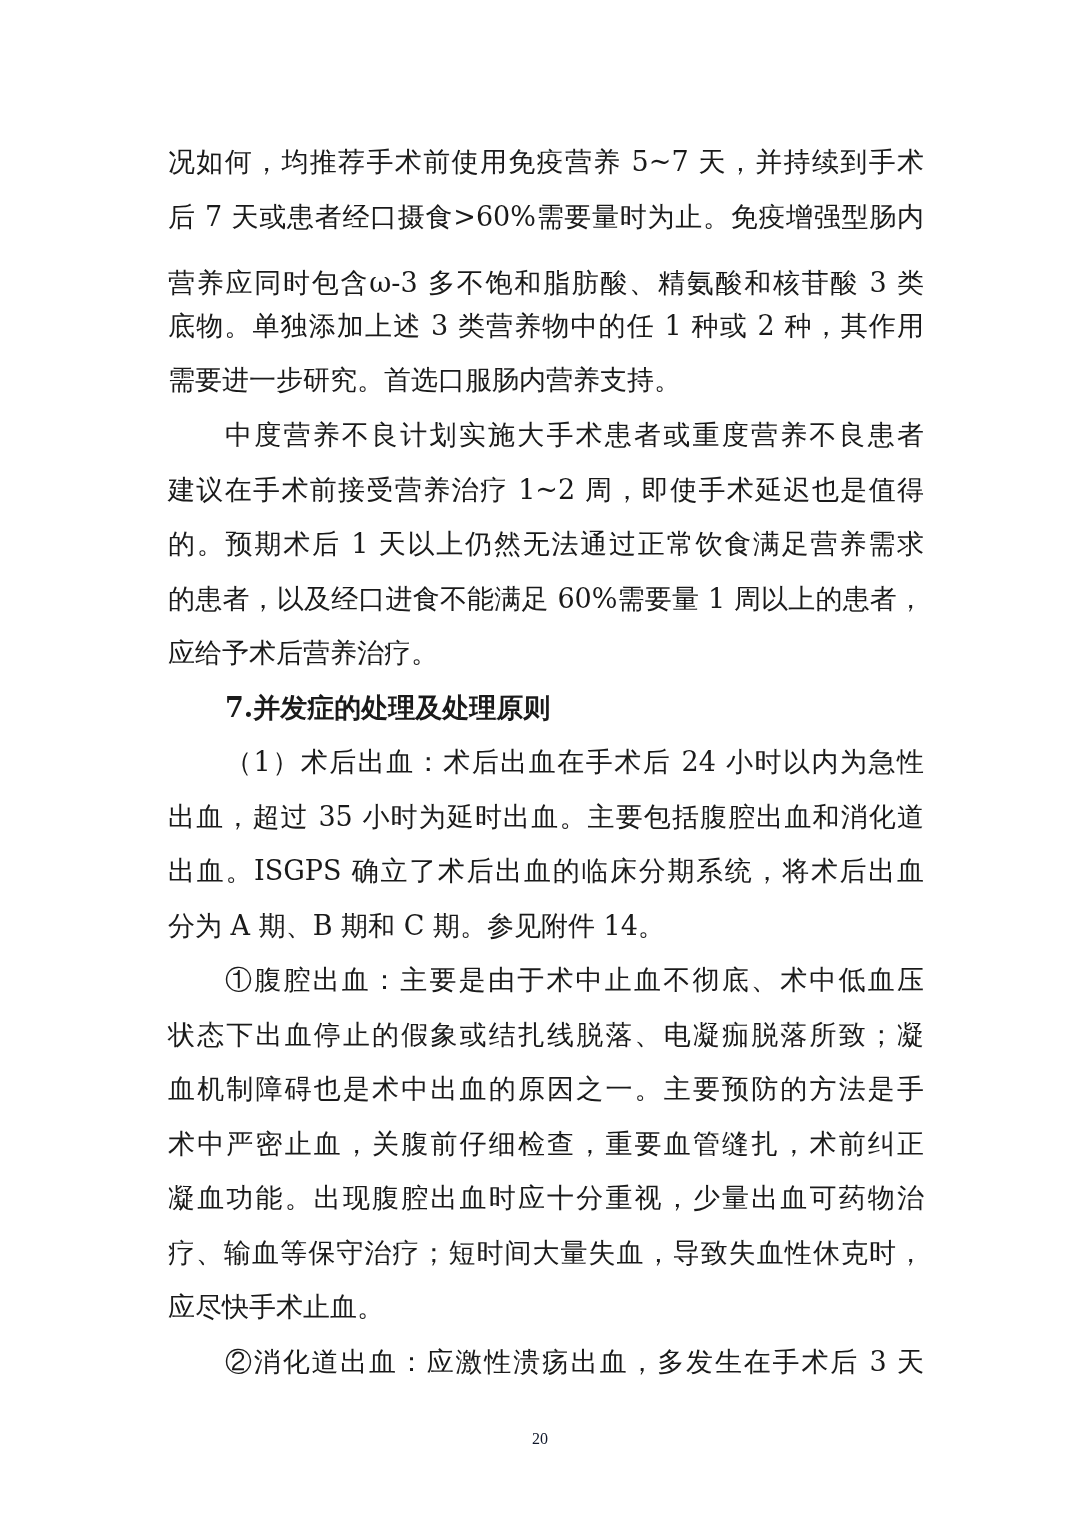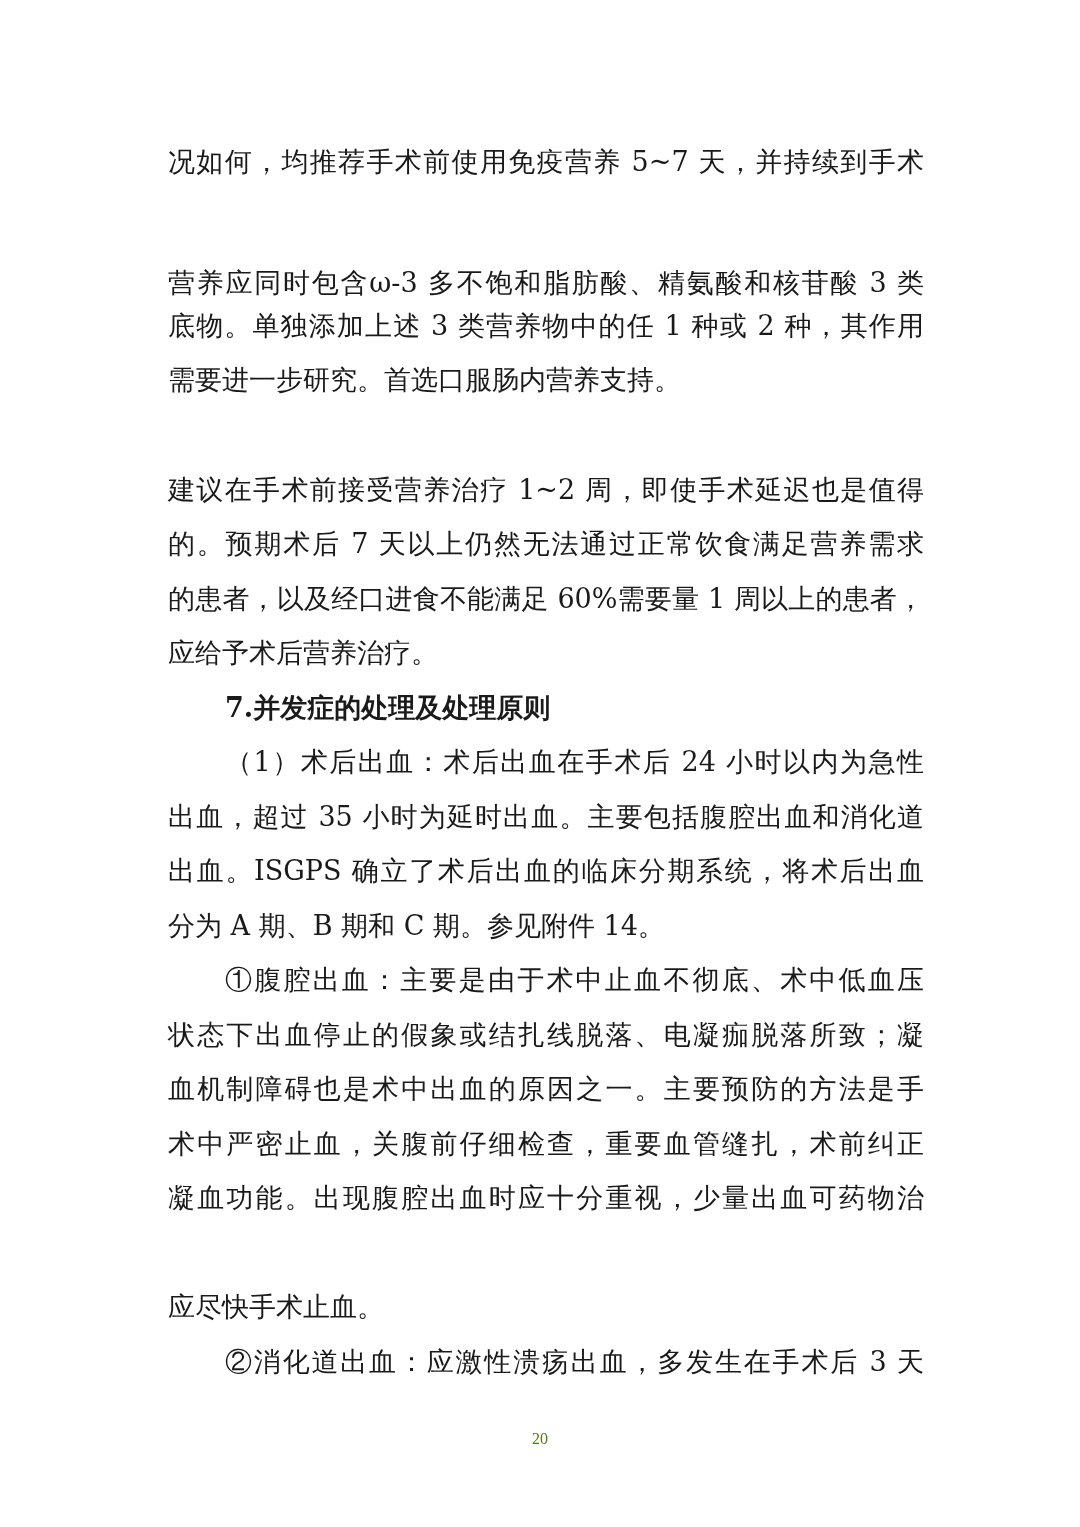--- a/index.html
+++ b/index.html
@@ -21,48 +21,51 @@
     .line.last { text-align-last: left; }
     .line.indent { left: 225px; width: 699px; }
     .line.heading { left: 225px; width: 699px; text-align-last: left; font-weight: bold; }
     .pagenum {
       position: absolute;
       left: 0; width: 1080px;
       top: 1430px;
       text-align: center;
       font-family: "Liberation Serif", serif;
       font-size: 16px;
-      color: #4d7c0f;
+      color: #0f172a;
     }
   </style>
 </head>
 <body>
 
 <div class="page">
 
   <div class="line" style="top:142px">况如何，均推荐手术前使用免疫营养 5~7 天，并持续到手术</div>
+  <div class="line" style="top:197px">后 7 天或患者经口摄食&gt;60%需要量时为止。免疫增强型肠内</div>
   <div class="line" style="top:263px">营养应同时包含ω-3 多不饱和脂肪酸、精氨酸和核苷酸 3 类</div>
   <div class="line" style="top:306px">底物。单独添加上述 3 类营养物中的任 1 种或 2 种，其作用</div>
   <div class="line last" style="top:360px">需要进一步研究。首选口服肠内营养支持。</div>
 
+  <div class="line indent" style="top:415px">中度营养不良计划实施大手术患者或重度营养不良患者</div>
   <div class="line" style="top:470px">建议在手术前接受营养治疗 1~2  周，即使手术延迟也是值得</div>
-  <div class="line" style="top:524px">的。预期术后 7 天以上仍然无法通过正常饮食满足营养需求</div>
+  <div class="line" style="top:524px">的。预期术后 1 天以上仍然无法通过正常饮食满足营养需求</div>
   <div class="line" style="top:579px">的患者，以及经口进食不能满足 60%需要量 1 周以上的患者，</div>
   <div class="line last" style="top:633px">应给予术后营养治疗。</div>
 
   <div class="line heading" style="top:688px">7.并发症的处理及处理原则</div>
 
   <div class="line indent" style="top:742px">（1）术后出血：术后出血在手术后 24 小时以内为急性</div>
   <div class="line" style="top:797px">出血，超过 35 小时为延时出血。主要包括腹腔出血和消化道</div>
   <div class="line" style="top:851px">出血。ISGPS 确立了术后出血的临床分期系统，将术后出血</div>
   <div class="line last" style="top:906px">分为 A 期、B 期和 C 期。参见附件 14。</div>
 
   <div class="line indent" style="top:960px">①腹腔出血：主要是由于术中止血不彻底、术中低血压</div>
   <div class="line" style="top:1015px">状态下出血停止的假象或结扎线脱落、电凝痂脱落所致；凝</div>
   <div class="line" style="top:1069px">血机制障碍也是术中出血的原因之一。主要预防的方法是手</div>
   <div class="line" style="top:1124px">术中严密止血，关腹前仔细检查，重要血管缝扎，术前纠正</div>
   <div class="line" style="top:1178px">凝血功能。出现腹腔出血时应十分重视，少量出血可药物治</div>
+  <div class="line" style="top:1233px">疗、输血等保守治疗；短时间大量失血，导致失血性休克时，</div>
   <div class="line last" style="top:1287px">应尽快手术止血。</div>
 
   <div class="line indent" style="top:1342px">②消化道出血：应激性溃疡出血，多发生在手术后 3 天</div>
 
   <div class="pagenum">20</div>
 </div>
 
 </body></html>

